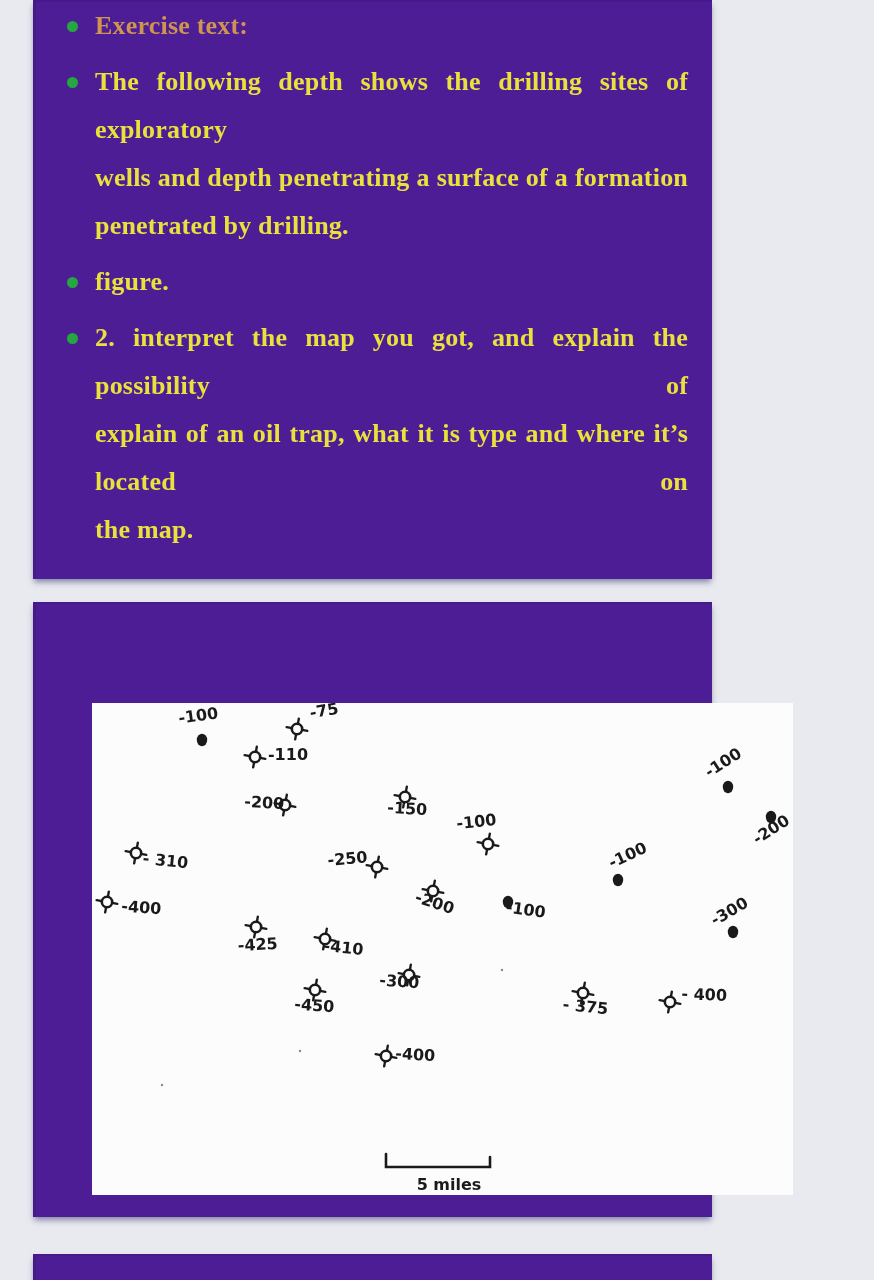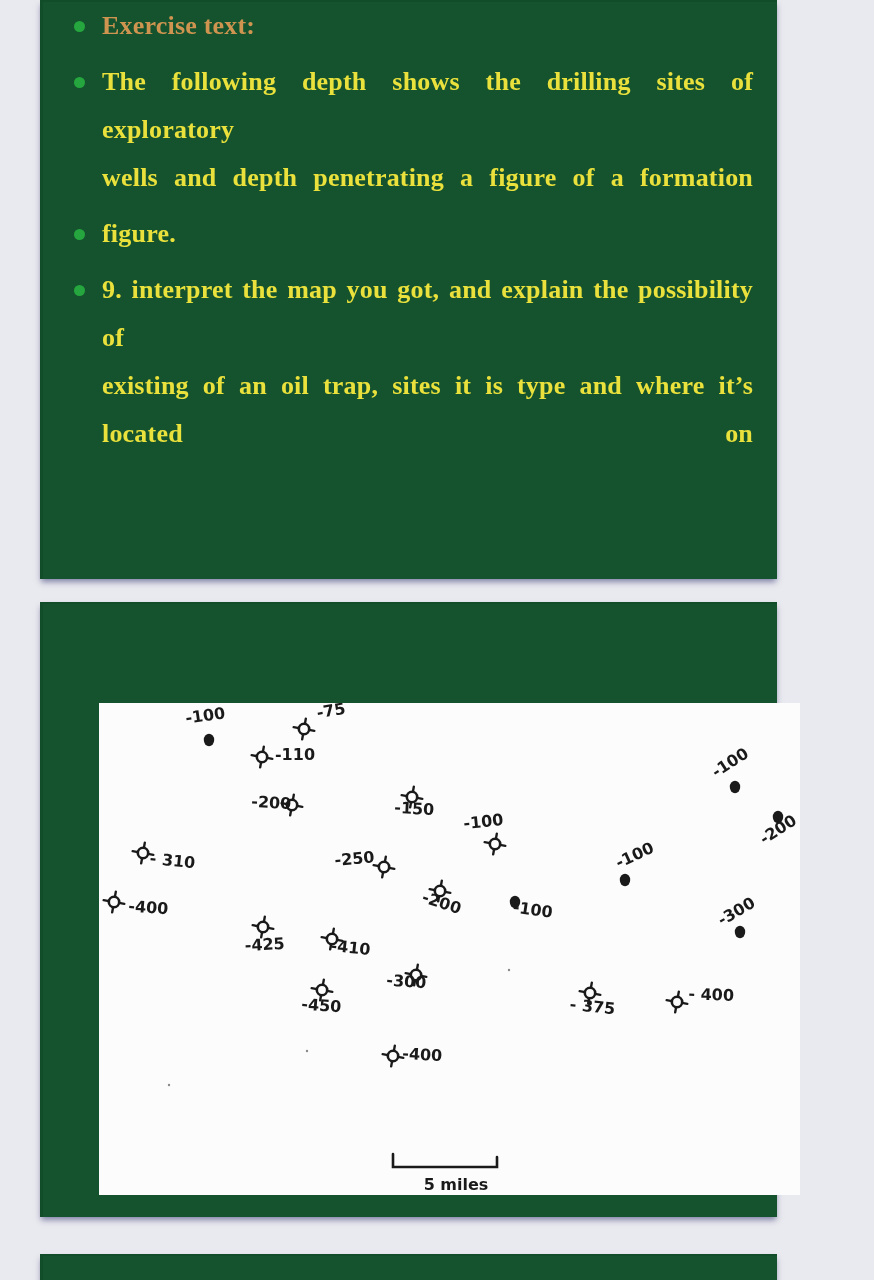--- a/index.html
+++ b/index.html
@@ -2,22 +2,22 @@
 <html><head>
 <meta charset="utf-8">
 <style>
   html,body { margin:0; padding:0; background:#e9eaef; }
   .page {
     position:relative; width:874px; height:1280px;
     background:#e9eaef; overflow:hidden;
     font-family:"Liberation Serif", serif;
   }
   .panel {
-    position:absolute; left:40px; width:737px;
-    background:#14532d;
+    position:absolute; left:33px; width:679px;
+    background:#4c1d95;
     box-shadow: inset 3px 2px 0 rgba(0,0,0,0.07), 0 4px 6px -1px rgba(45,45,110,0.55);
   }
   .panel-text   { top:0;     height:579px; box-sizing:border-box; padding:2px 24px 0 28px; }
   .panel-figure { top:602px; height:615px; }
   .panel-bottom { top:1254px; height:40px; }
 
   .bullet-row { display:flex; align-items:flex-start; margin-bottom:8px; }
   .bullet-dot {
     flex:none; width:11px; height:11px; border-radius:50%;
     background:#25a63e; margin:19px 17px 0 6px;
@@ -53,37 +53,39 @@
       <span class="bullet-dot"></span>
       <div class="bullet-body heading">
         <div class="line single">Exercise text:</div>
       </div>
     </div>
 
     <div class="bullet-row">
       <span class="bullet-dot"></span>
       <div class="bullet-body">
         <div class="line">The following depth shows the drilling sites of exploratory</div>
-        <div class="line">wells and depth penetrating a figure of a formation</div>
+        <div class="line">wells and depth penetrating a surface of a formation</div>
+        <div class="line last">penetrated by drilling.</div>
       </div>
     </div>
 
 
     <div class="bullet-row">
       <span class="bullet-dot"></span>
       <div class="bullet-body">
         <div class="line last">figure.</div>
       </div>
     </div>
 
     <div class="bullet-row">
       <span class="bullet-dot"></span>
       <div class="bullet-body">
-        <div class="line">9. interpret the map you got, and explain the possibility of</div>
-        <div class="line">existing of an oil trap, sites it is type and where it’s located on</div>
+        <div class="line">2. interpret the map you got, and explain the possibility of</div>
+        <div class="line">explain of an oil trap, what it is type and where it’s located on</div>
+        <div class="line last">the map.</div>
       </div>
     </div>
 
   </div>
 
   <div class="panel panel-figure">
     <div class="map-figure">
       <svg id="well-map" class="map-ink" width="701" height="492" viewBox="0 0 701 492" xmlns="http://www.w3.org/2000/svg">
         <g id="wells-layer">
             <g>

